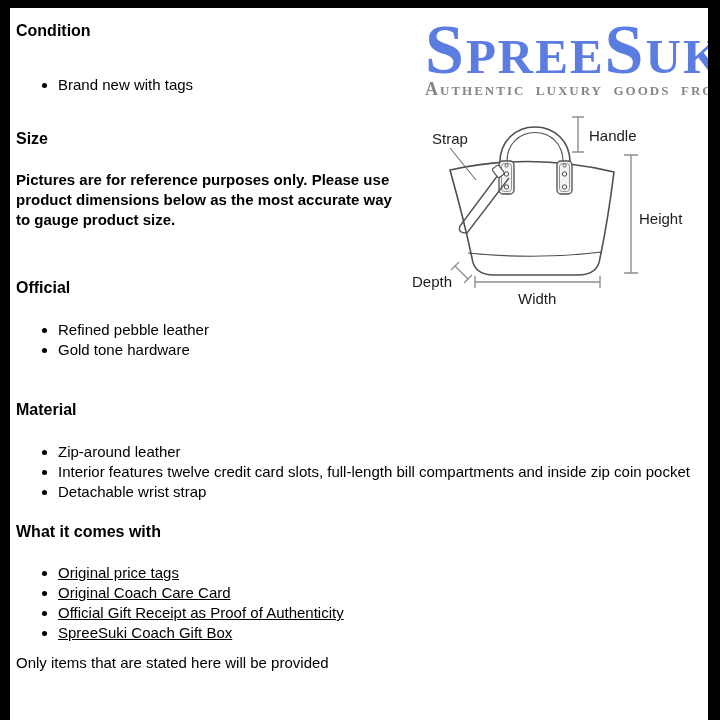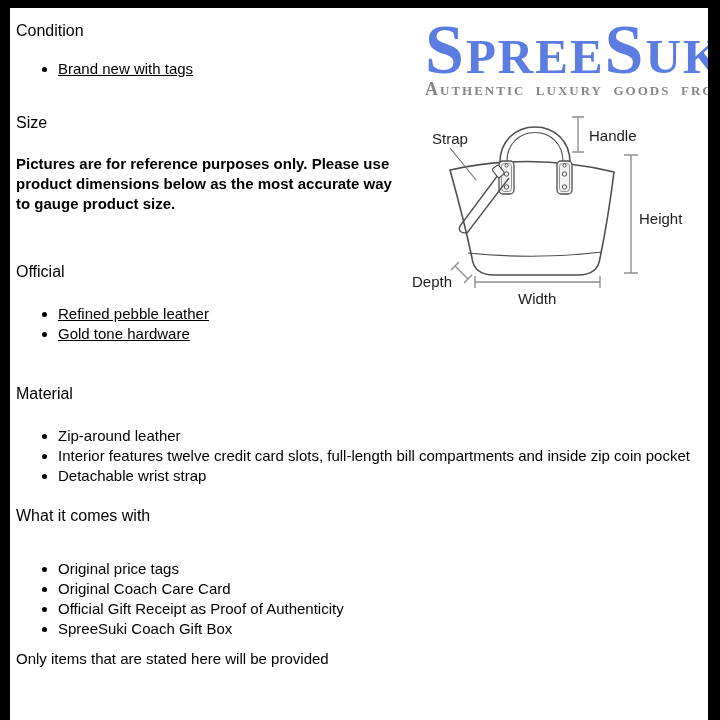--- a/index.html
+++ b/index.html
@@ -6,33 +6,33 @@
   #page{position:relative;width:720px;height:720px;background:#fff;overflow:hidden;
         font-family:"Liberation Sans",sans-serif;color:#000;}
   
   .bar{position:absolute;background:#000;}
   .bar-top{left:0;top:0;width:720px;height:8px;}
   .bar-left{left:0;top:0;width:10px;height:720px;}
   .bar-right{right:0;top:0;width:12px;height:720px;}
   
   #content{position:absolute;left:10px;top:8px;right:12px;bottom:0;
            padding:14px 0 0 6px;overflow:hidden;font-size:15px;line-height:20px;}
-  h2{font-size:16px;line-height:18px;font-weight:normal;margin:0;}
+  h2{font-size:16px;line-height:18px;font-weight:bold;margin:0;}
   ul{margin:0;padding-left:42px;}
   li{line-height:20px;}
   p{margin:0;}
   .h-size{margin-top:35px;}
   .h-material{margin-top:49px;}
   .h-details{margin-top:41px;}
   .h-comes{margin-top:21px;}
-  .ul-condition{margin-top:19px;text-decoration:underline;}
+  .ul-condition{margin-top:35px;}
   .ul-dims{margin-top:20px;}
-  .ul-material{margin-top:23px;text-decoration:underline;}
+  .ul-material{margin-top:23px;}
   .ul-details{margin-top:23px;}
-  .ul-comes{margin-top:34px;}
+  .ul-comes{margin-top:22px;text-decoration:underline;}
   .p-sizenote{margin-top:22px;font-weight:bold;}
   .p-footer{margin-top:10px;}
   
   #rightcol{float:right;width:298px;height:290px;overflow:hidden;margin:0 0 6px 10px;}
   .brand{display:block;white-space:nowrap;margin:-4px 0 0 15px;
          font-family:"Liberation Serif",serif;font-weight:bold;font-variant:small-caps;
          font-size:70px;line-height:64px;letter-spacing:2px;color:#5b7de1;}
   .tagline{display:block;white-space:nowrap;margin:-2px 0 0 15px;
            font-family:"Liberation Serif",serif;font-weight:bold;font-variant:small-caps;
            font-size:18px;line-height:18px;letter-spacing:2px;word-spacing:4px;color:#868686;}

